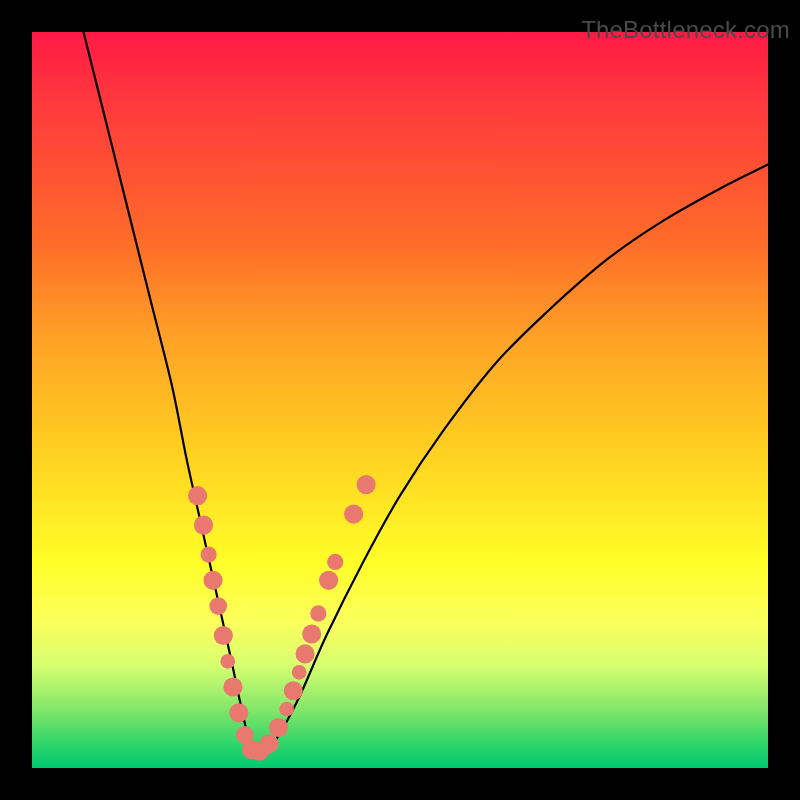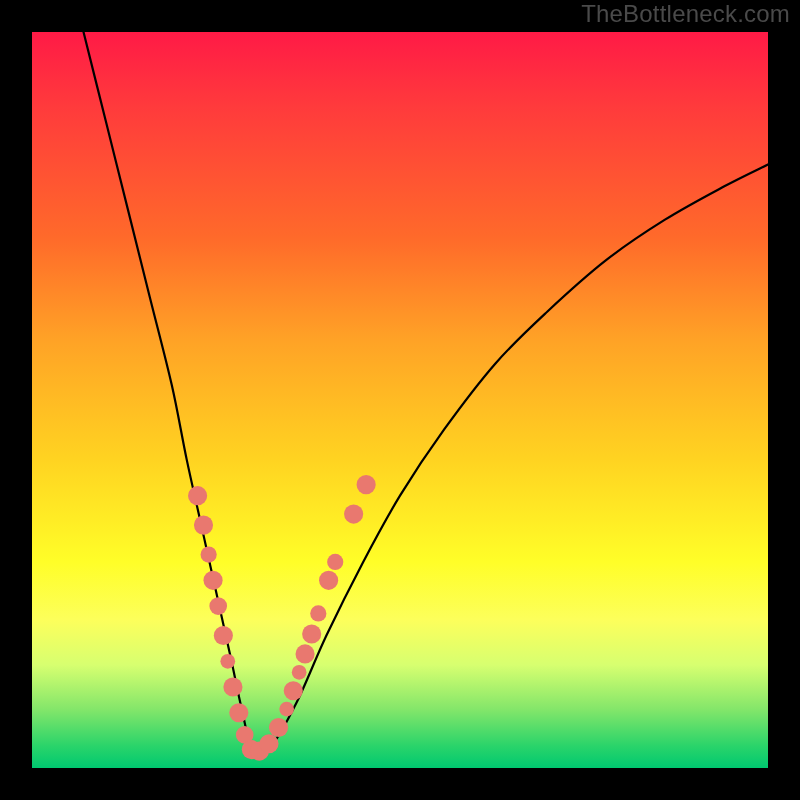--- a/index.html
+++ b/index.html
@@ -33,21 +33,21 @@
       #fffe28 72%,
       #fcff5c 80%,
       #d7ff70 86%,
       #84e66a 92%,
       #2ad46a 97%,
       #00c870 100%
     );
   }
   .watermark {
     position: absolute;
-    top: 0;
+    top: 16px;
     right: 10px;
     font-family: Arial, Helvetica, sans-serif;
     font-size: 24px;
     color: #4a4a4a;
     letter-spacing: 0.2px;
     user-select: none;
   }
   svg.curve {
     position: absolute;
     left: 0;

